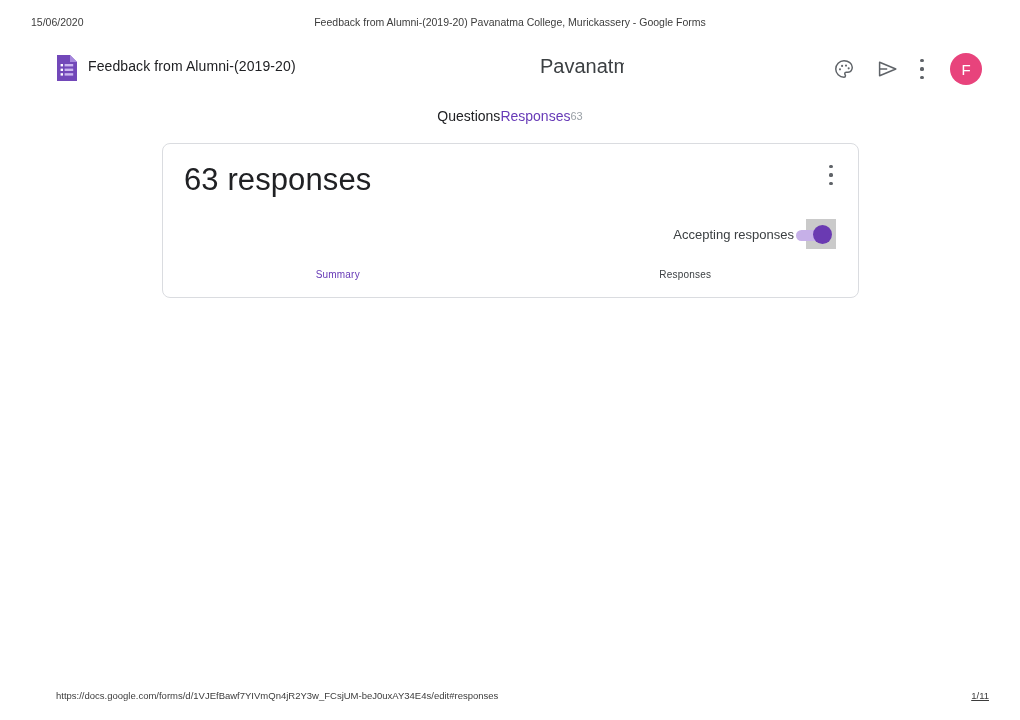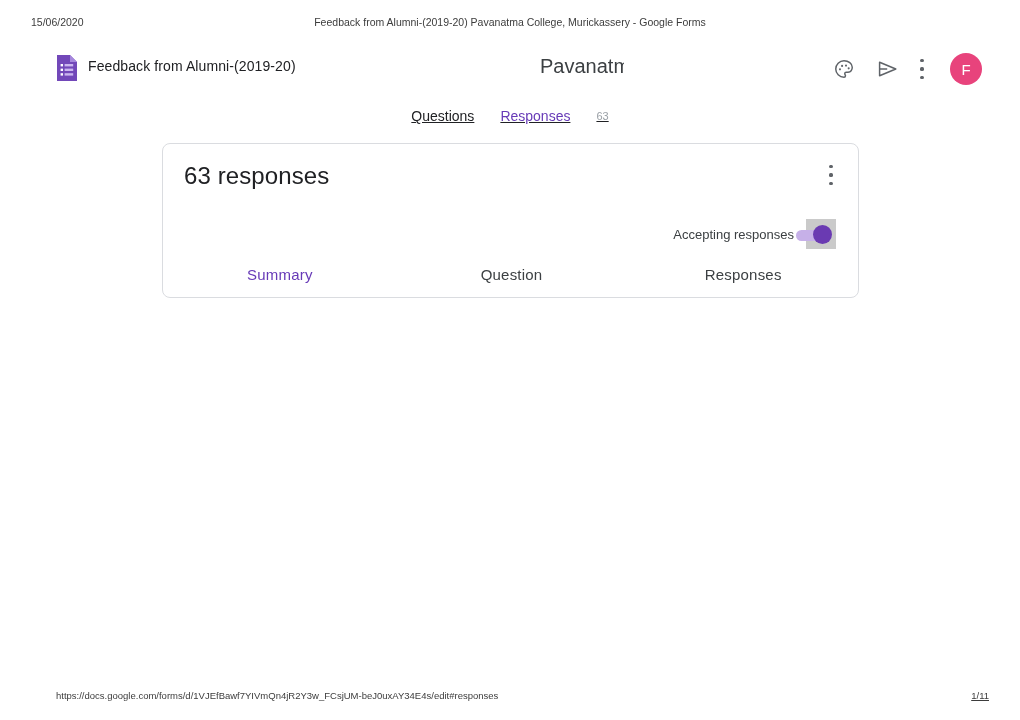--- a/index.html
+++ b/index.html
@@ -132,23 +132,21 @@
   
   .main-tabs {
     position: absolute;
     top: 103px;
     left: 0;
     width: 1020px;
     height: 26px;
     display: flex;
     justify-content: center;
     align-items: center;
-    gap: 26px;
     font-size: 14px;
-    text-decoration: underline;
   }
   .main-tabs .tab {
     color: #202124;
     cursor: pointer;
     white-space: nowrap;
   }
   .main-tabs .tab.active {
     color: #673ab7;
   }
   .main-tabs .resp-count {
@@ -166,21 +164,21 @@
     height: 155px;
     background: #ffffff;
     border: 1px solid #dadce0;
     border-radius: 8px;
     box-sizing: border-box;
   }
   .card-title {
     position: absolute;
     left: 21px;
     top: 18px;
-    font-size: 24px;
+    font-size: 31px;
     color: #202124;
     letter-spacing: 0.1px;
     white-space: nowrap;
   }
   .sheets-btn {
     position: absolute;
     right: 59px;
     top: 22px;
     width: 21px;
     height: 21px;
@@ -282,21 +280,21 @@
     bottom: 0;
     width: 695px;
     height: 46px;
     display: flex;
   }
   .sub-tab {
     flex: 1;
     display: flex;
     align-items: center;
     justify-content: center;
-    font-size: 15px;
+    font-size: 10px;
     color: #3c4043;
     cursor: pointer;
     letter-spacing: 0.2px;
   }
   .sub-tab.active {
     color: #673ab7;
   }
 
   
   .footer {
@@ -405,21 +403,20 @@
     <span class="accepting-label">Accepting responses</span>
     <span class="toggle-wrap">
       <span class="toggle-ripple"></span>
       <span class="toggle-track"></span>
       <span class="toggle-knob"></span>
     </span>
   </div>
 
   <div class="sub-tabs">
     <span class="sub-tab active">Summary</span>
-    <span class="sub-tab">Question</span>
     <span class="sub-tab">Responses</span>
   </div>
 </div>
 
 <div class="footer">
   <span class="url">https://docs.google.com/forms/d/1VJEfBawf7YIVmQn4jR2Y3w_FCsjUM-beJ0uxAY34E4s/edit#responses</span>
   <span class="page-num">1/11</span>
 </div>
 
 </body></html>

